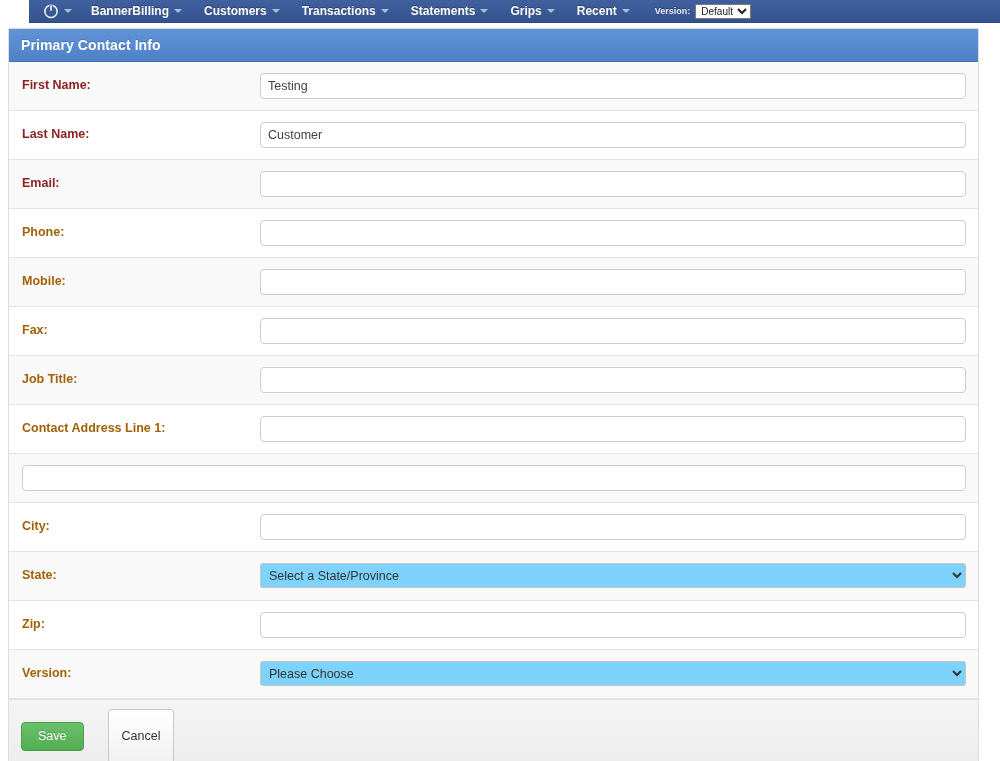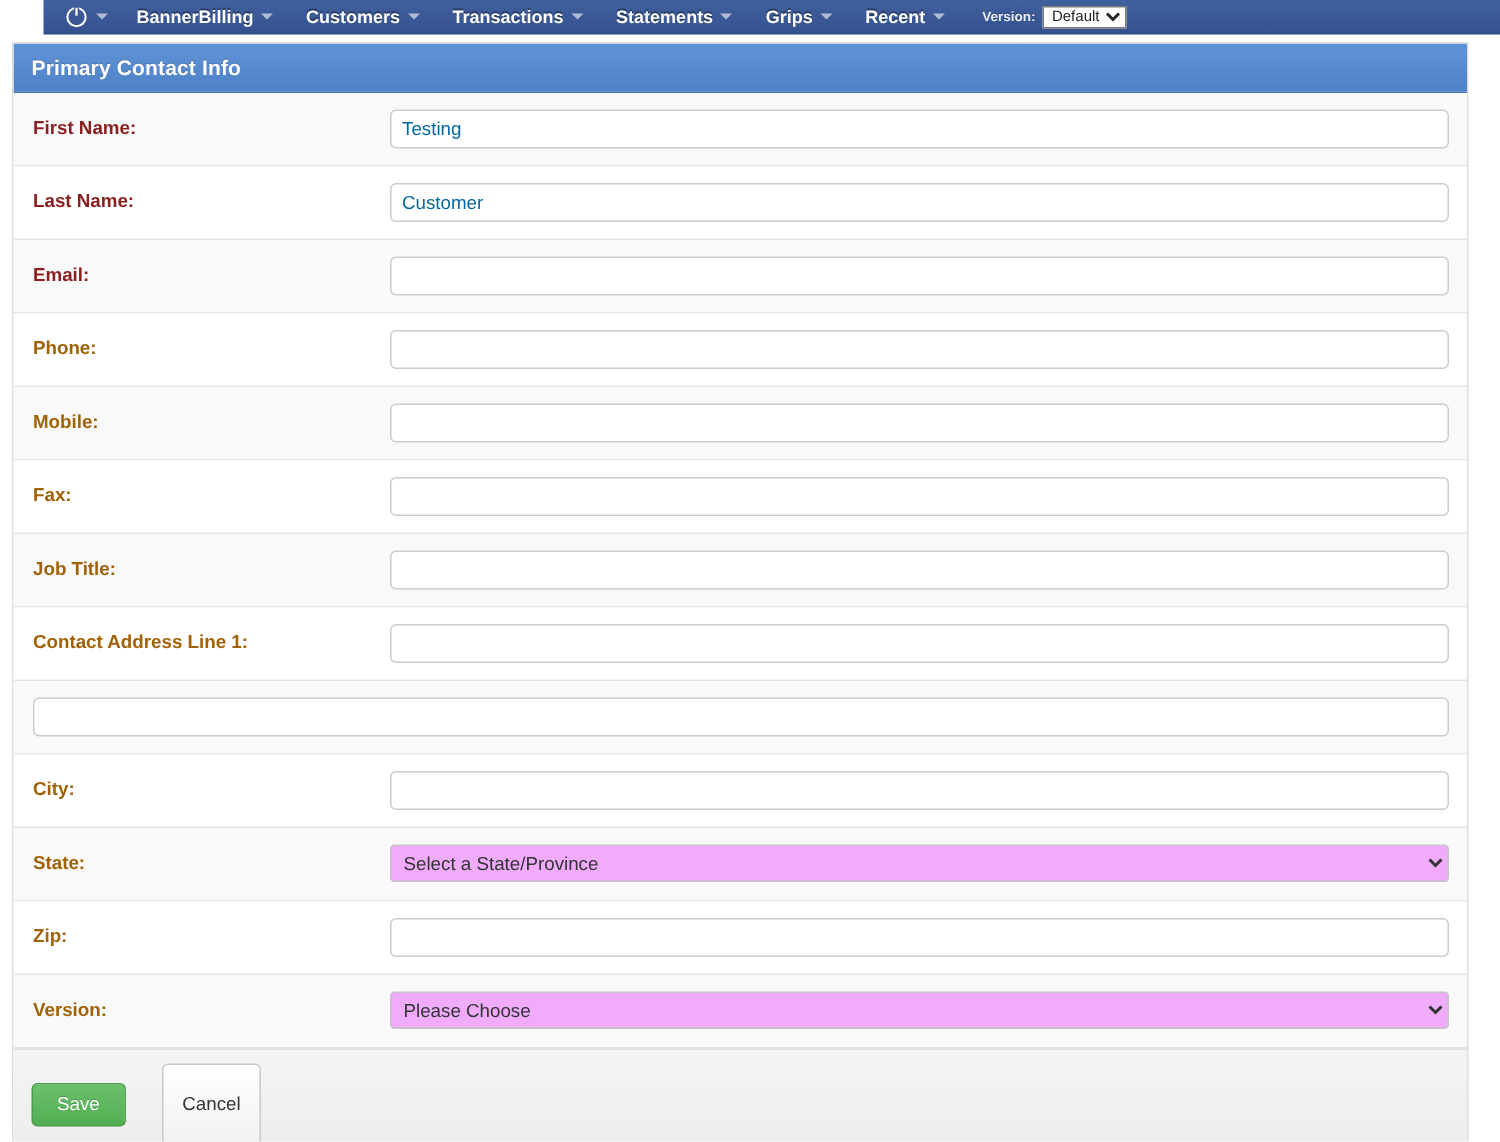--- a/index.html
+++ b/index.html
@@ -121,35 +121,35 @@
   }
   .form-row .lbl.required { color: #8a1f1f; }
   .form-row .ctrl { flex: 1 1 auto; }
 
   input.txt {
     width: 100%;
     height: 26px;
     padding: 3px 7px;
     font-family: "Liberation Sans", sans-serif;
     font-size: 12.5px;
-    color: #0369a1;
+    color: #404040;
     background: #ffffff;
     border: 1px solid #cccccc;
     border-radius: 4px;
     outline: none;
   }
 
   select.sel {
     width: 100%;
     height: 25px;
     padding: 2px 4px;
     font-family: "Liberation Sans", sans-serif;
     font-size: 12.5px;
     color: #333333;
-    background: #f0abfc;
+    background: #7dd3fc;
     border: 1px solid #c4c4c4;
     border-radius: 3px;
     outline: none;
   }
 
   
   .panel-footer {
     background: #f0f0f0;
     background: linear-gradient(to bottom, #f4f4f4 0%, #ececec 100%);
     padding: 9px 12px;

